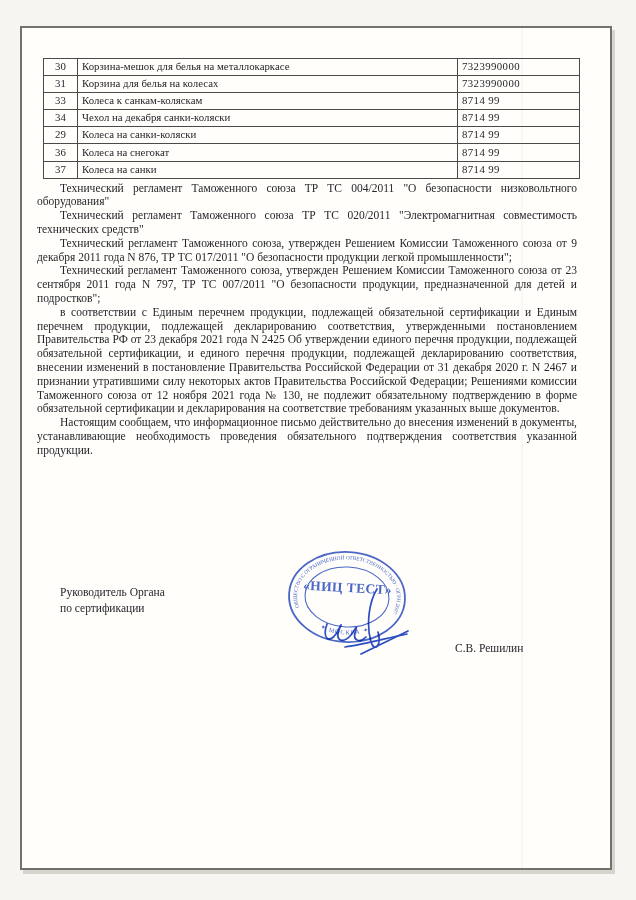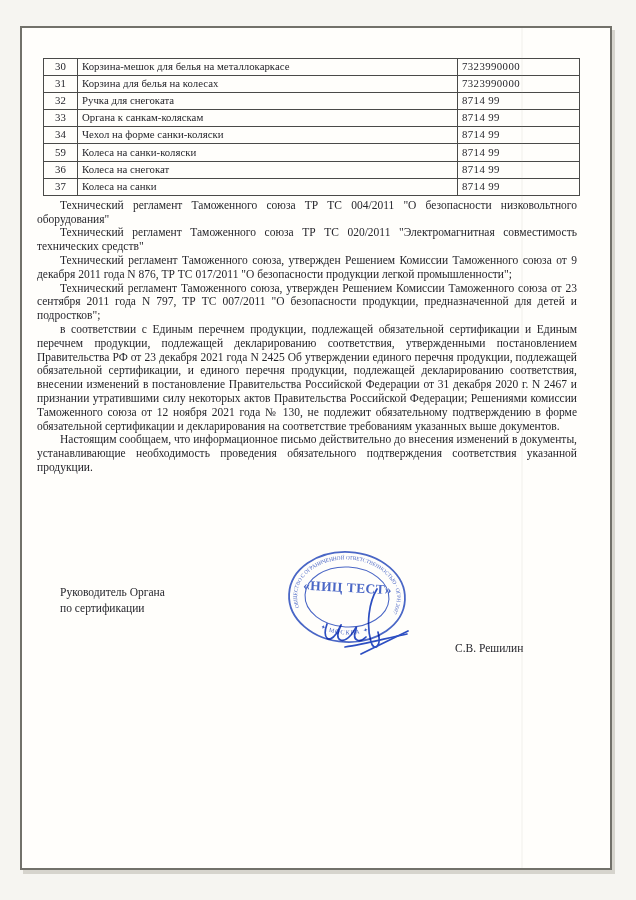--- a/index.html
+++ b/index.html
@@ -88,36 +88,31 @@
         <td class="c-num">30</td>
         <td class="c-name">Корзина-мешок для белья на металлокаркасе</td>
         <td class="c-code">7323990000</td>
       </tr>
       <tr>
         <td class="c-num">31</td>
         <td class="c-name">Корзина для белья на колесах</td>
         <td class="c-code">7323990000</td>
       </tr>
       <tr>
-        <td class="c-num">32</td>
-        <td class="c-name">Ручка для снегоката</td>
-        <td class="c-code">8714 99</td>
-      </tr>
-      <tr>
         <td class="c-num">33</td>
-        <td class="c-name">Органа к санкам-коляскам</td>
+        <td class="c-name">Колеса к санкам-коляскам</td>
         <td class="c-code">8714 99</td>
       </tr>
       <tr>
         <td class="c-num">34</td>
-        <td class="c-name">Чехол на форме санки-коляски</td>
+        <td class="c-name">Чехол на декабря санки-коляски</td>
         <td class="c-code">8714 99</td>
       </tr>
       <tr>
-        <td class="c-num">59</td>
+        <td class="c-num">29</td>
         <td class="c-name">Колеса на санки-коляски</td>
         <td class="c-code">8714 99</td>
       </tr>
       <tr>
         <td class="c-num">36</td>
         <td class="c-name">Колеса на снегокат</td>
         <td class="c-code">8714 99</td>
       </tr>
       <tr>
         <td class="c-num">37</td>

